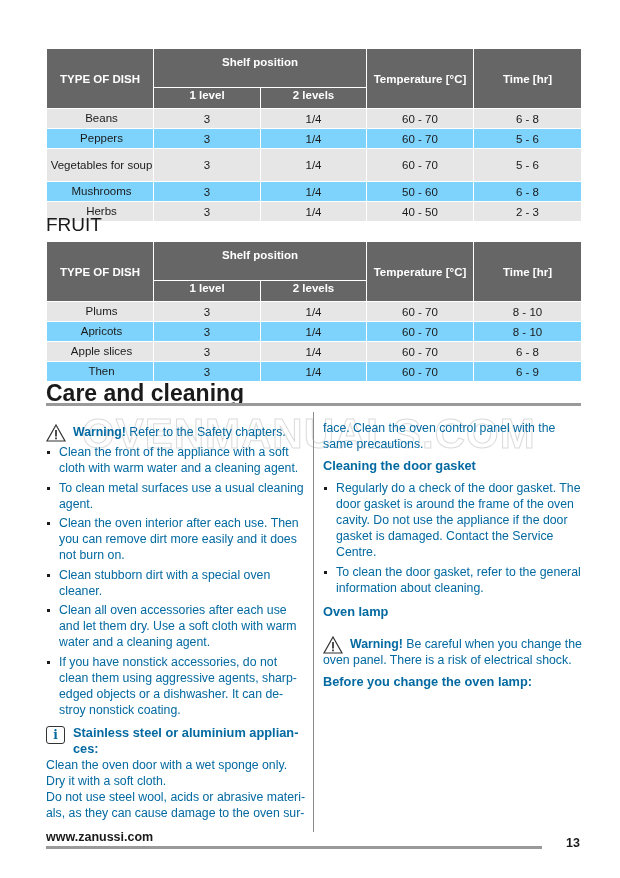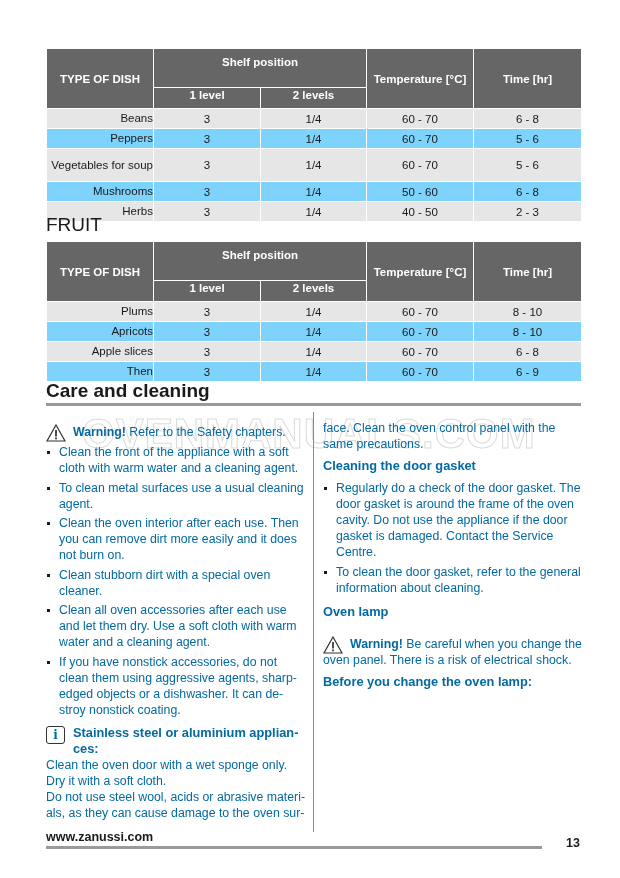--- a/index.html
+++ b/index.html
@@ -14,33 +14,33 @@
   }
   table.dt th, table.dt td { border: 1px solid #ffffff; padding: 0; }
   table.dt th {
     background: #666666; color: #ffffff; font-weight: bold; font-size: 11.5px;
     text-align: center;
   }
   table.dt th.top { height: 19px; vertical-align: bottom; padding-bottom: 19px; }
   table.dt th.sub { height: 19px; vertical-align: top; padding-top: 1px; }
   table.dt th.sub + th.sub { border-left: 1px solid #ffffff; }
   table.dt td { height: 19px; text-align: center; vertical-align: middle; }
-  table.dt td.name { text-align: right; padding-left: 3px; line-height: 15px; }
+  table.dt td.name { text-align: center; padding-left: 3px; line-height: 15px; }
   table.dt tr.light td { background: #e6e6e6; }
   table.dt tr.dark td { background: #7dd3fc; }
   table.dt tr.tall td { height: 32px; }
   col.c1 { width: 107px; } col.c2 { width: 107px; } col.c3 { width: 106px; }
   col.c4 { width: 107px; } col.c5 { width: 108px; }
   #veg-table { top: 48px; }
   #fruit-table { top: 241px; }
   .h-fruit {
     position: absolute; left: 46px; top: 214px; font-size: 19px; font-weight: normal; margin: 0;
   }
   .h-care {
-    position: absolute; left: 46px; top: 380px; font-size: 19px; font-weight: bold; margin: 0;
+    position: absolute; left: 46px; top: 380px; font-size: 23px; font-weight: bold; margin: 0;
   }
   .rule { position: absolute; left: 46px; width: 535px; height: 3px; background: #9a9a9a; }
   .rule.top { top: 403px; }
   .rule.bottom { top: 846px; width: 496px; }
   .vdiv { position: absolute; left: 313px; top: 412px; width: 1px; height: 420px; background: #8a8a8a; }
   .col { position: absolute; font-size: 12.3px; line-height: 16px; color: #0369a1; }
   .col.left { left: 46px; top: 424px; width: 262px; }
   .col.right { left: 323px; top: 420px; width: 262px; }
   .warn { position: relative; padding-left: 27px; margin: 0 0 4px 0; }
   .warn .tri { position: absolute; left: 0; top: 0; width: 20px; height: 18px; }

